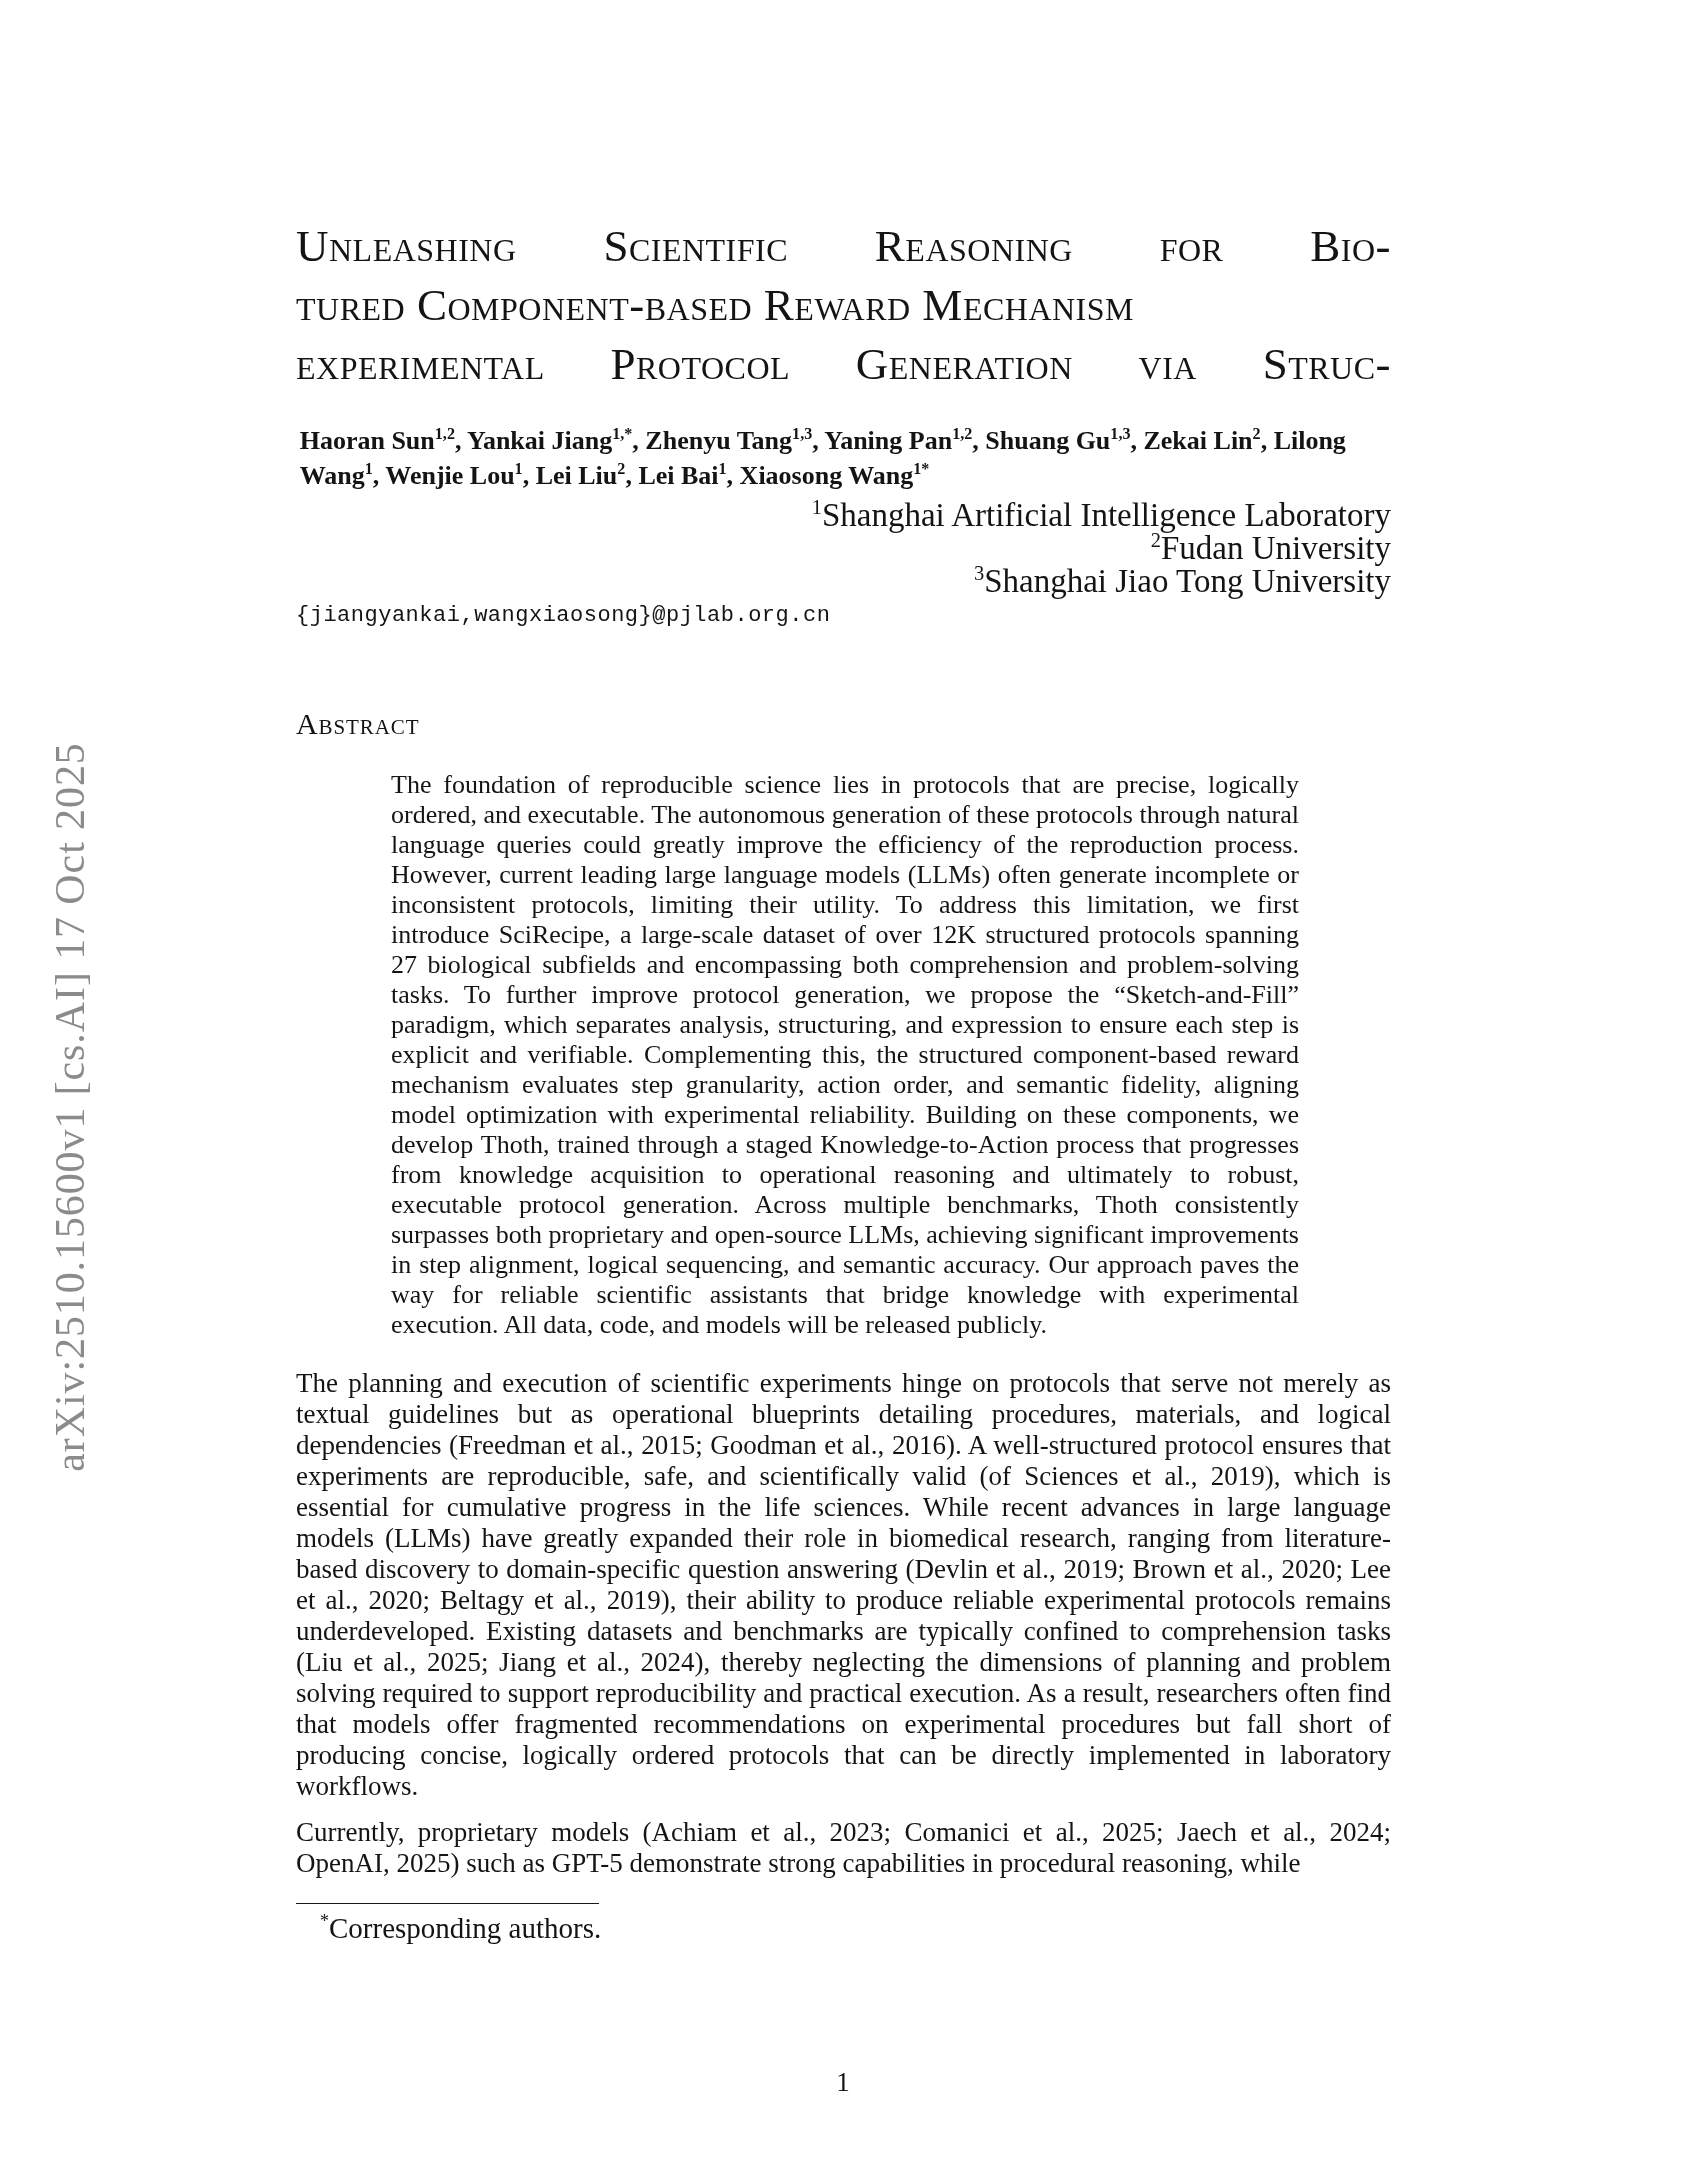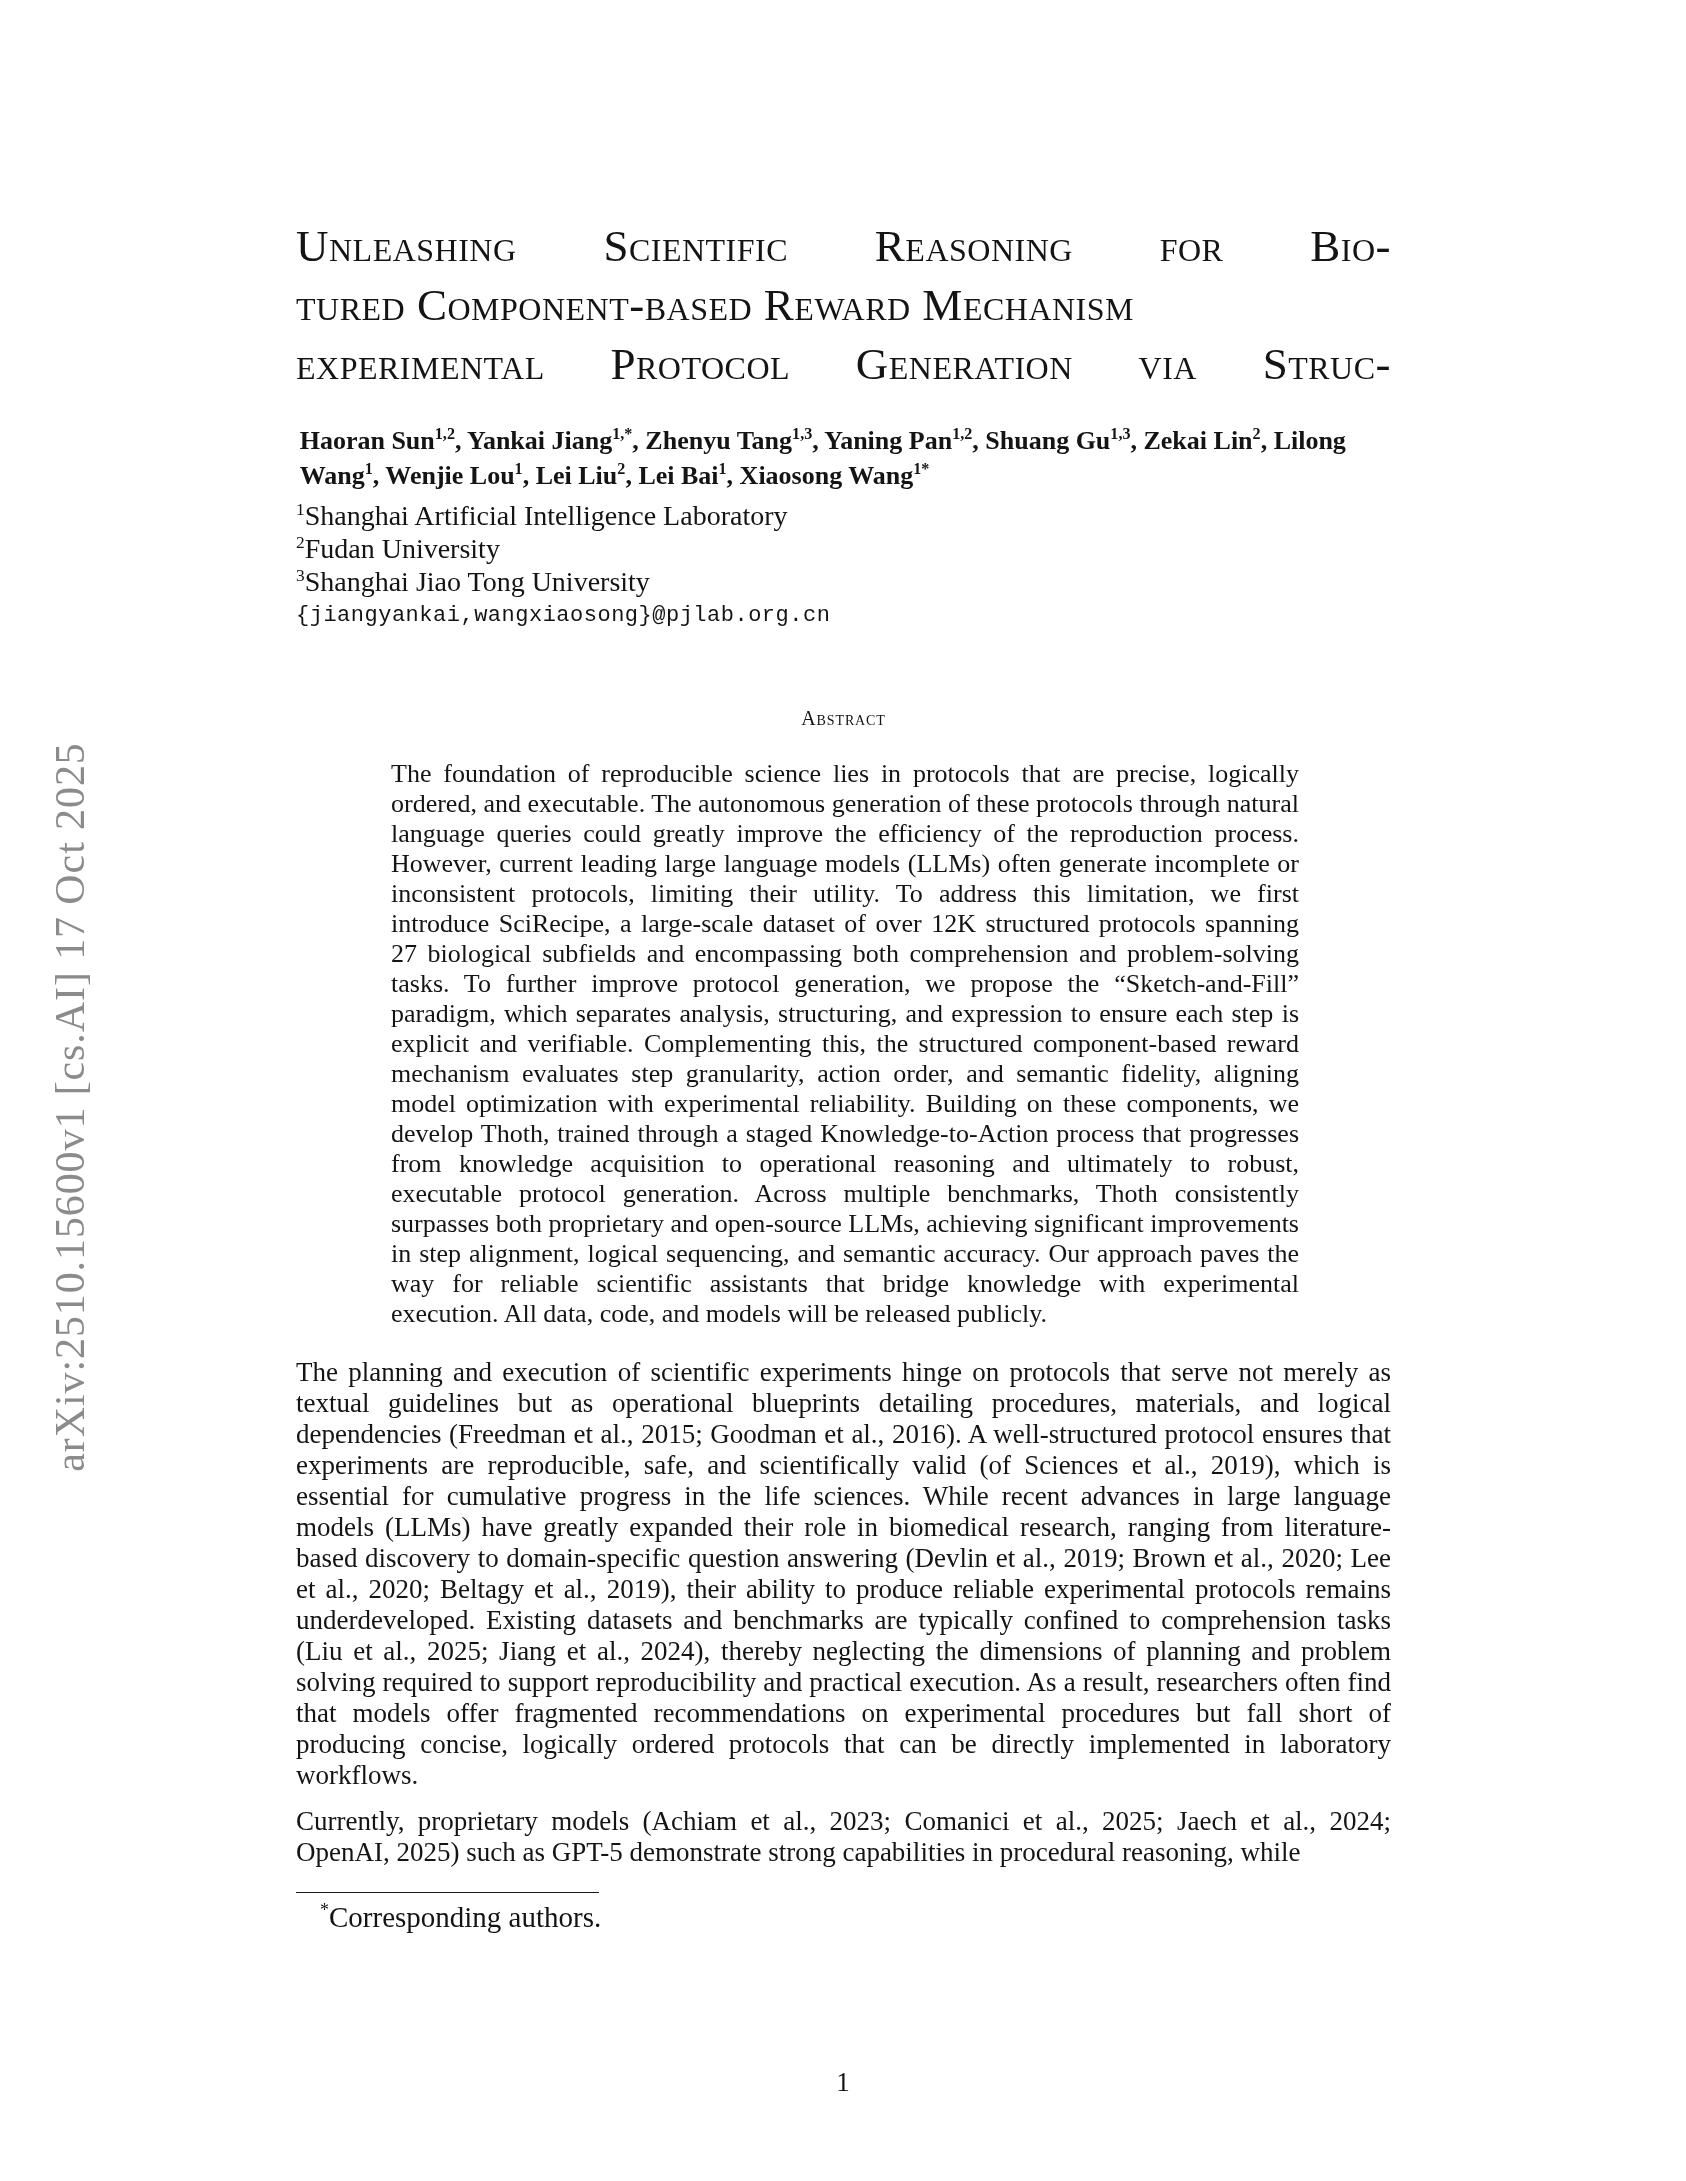--- a/index.html
+++ b/index.html
@@ -54,35 +54,36 @@
     line-height: 35px;
     padding-left: 3.7px;
   }
   sup {
     font-size: 0.62em;
     line-height: 0;
     vertical-align: super;
   }
   .affiliations {
     margin-top: 5.5px;
-    font-size: 28px;
+    font-size: 33px;
     line-height: 33px;
+    text-align: right;
   }
   .email {
     font-family: "Liberation Mono", "DejaVu Sans Mono", monospace;
     font-size: 22px;
     line-height: 33px;
     margin-top: 1.8px;
     letter-spacing: 0.5px;
   }
   .abstract-heading {
     margin-top: 75px;
-    text-align: center;
+    text-align: left;
     font-variant: small-caps;
-    font-size: 20px;
+    font-size: 30px;
     letter-spacing: 0.9px;
   }
   .abstract-body {
     margin: 29px 92px 0 95px;
     text-align: justify;
     font-size: 26px;
     line-height: 30px;
   }
   .section-heading {
     margin-top: 57px;

